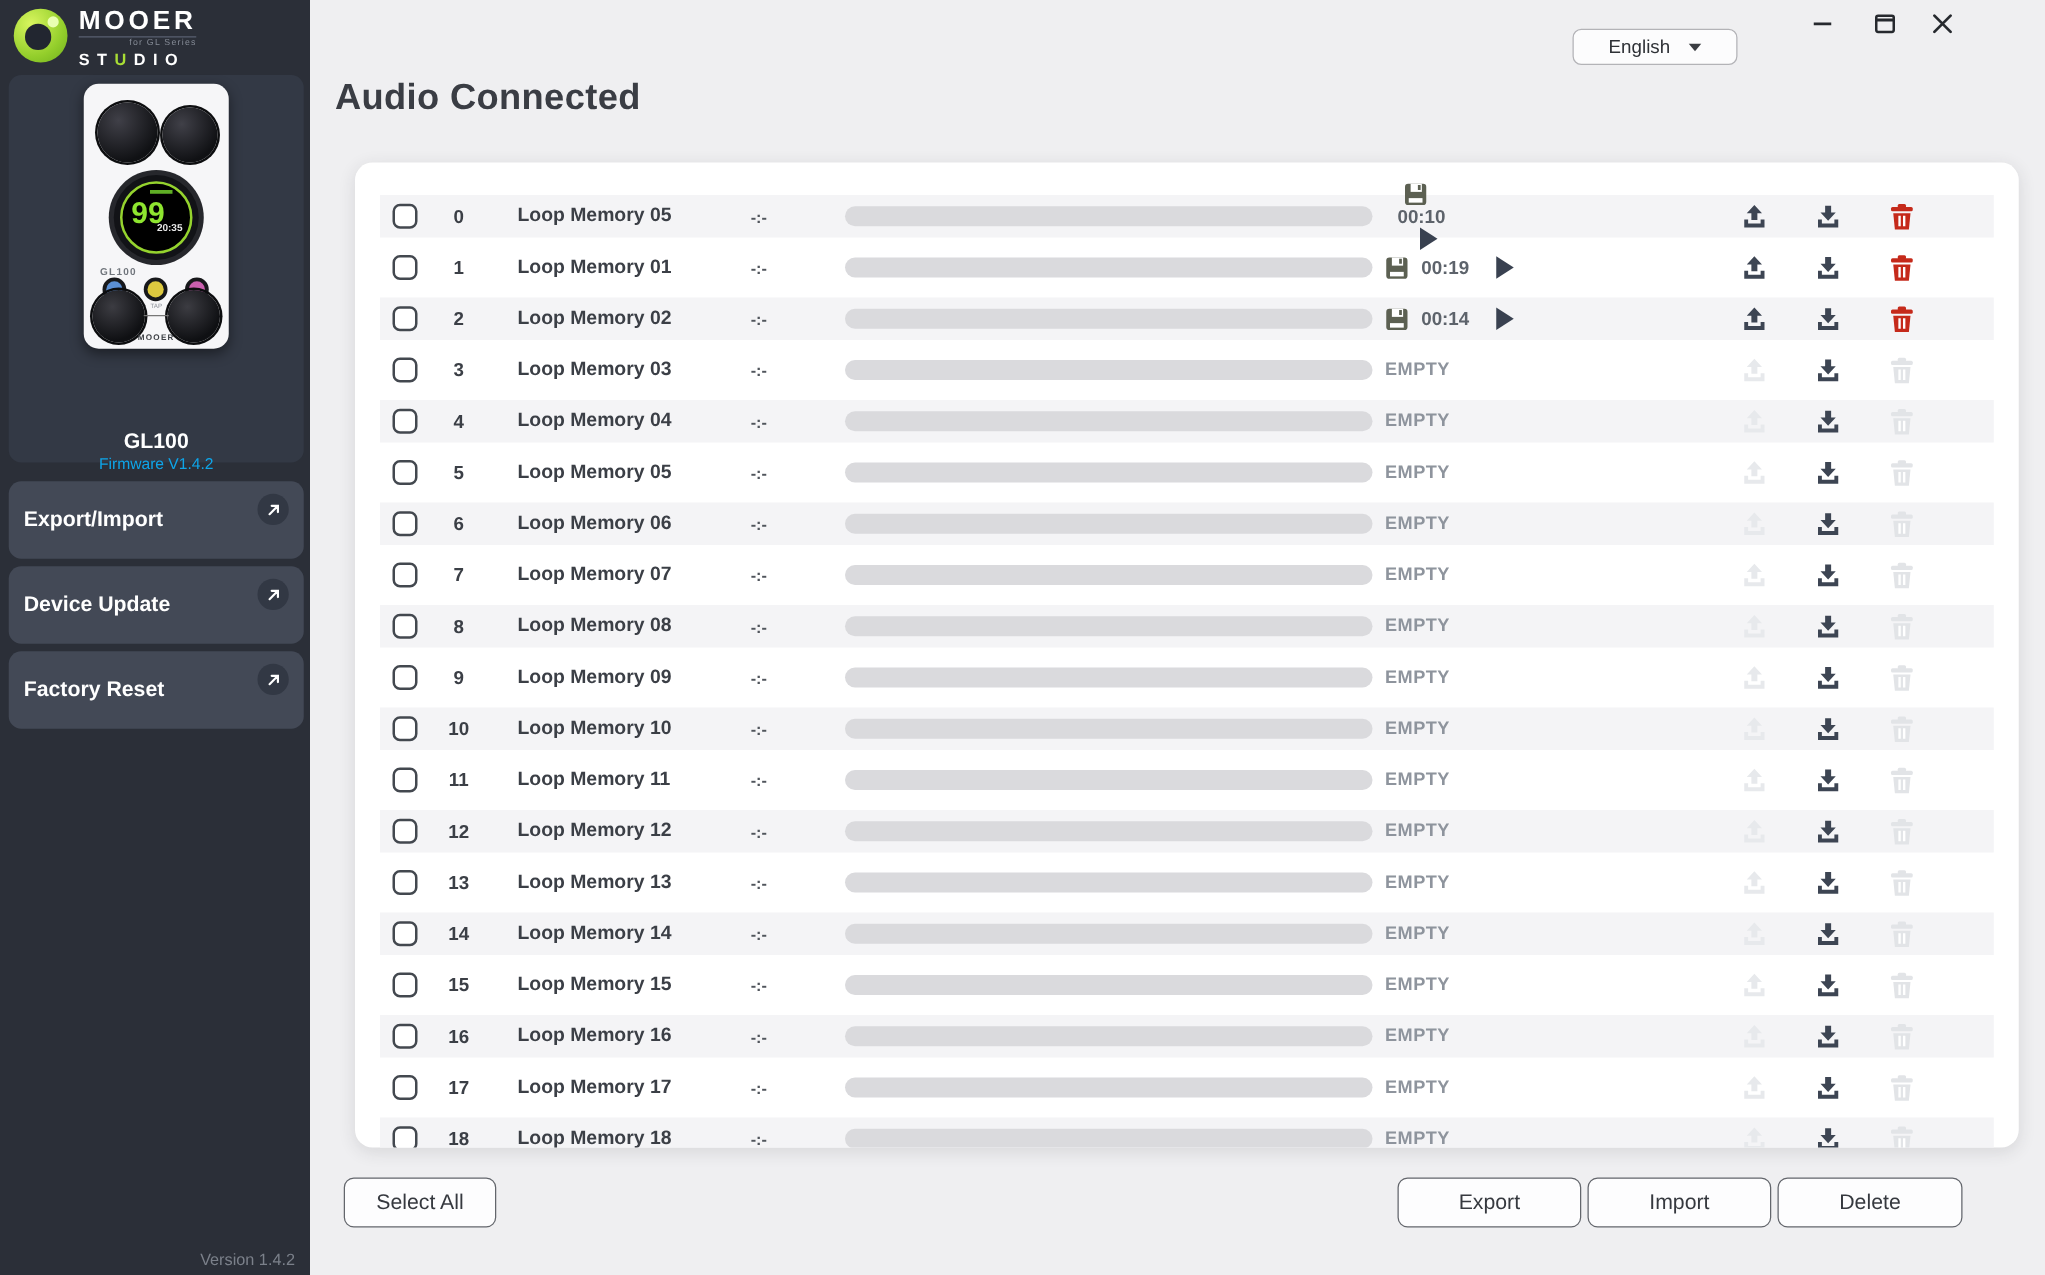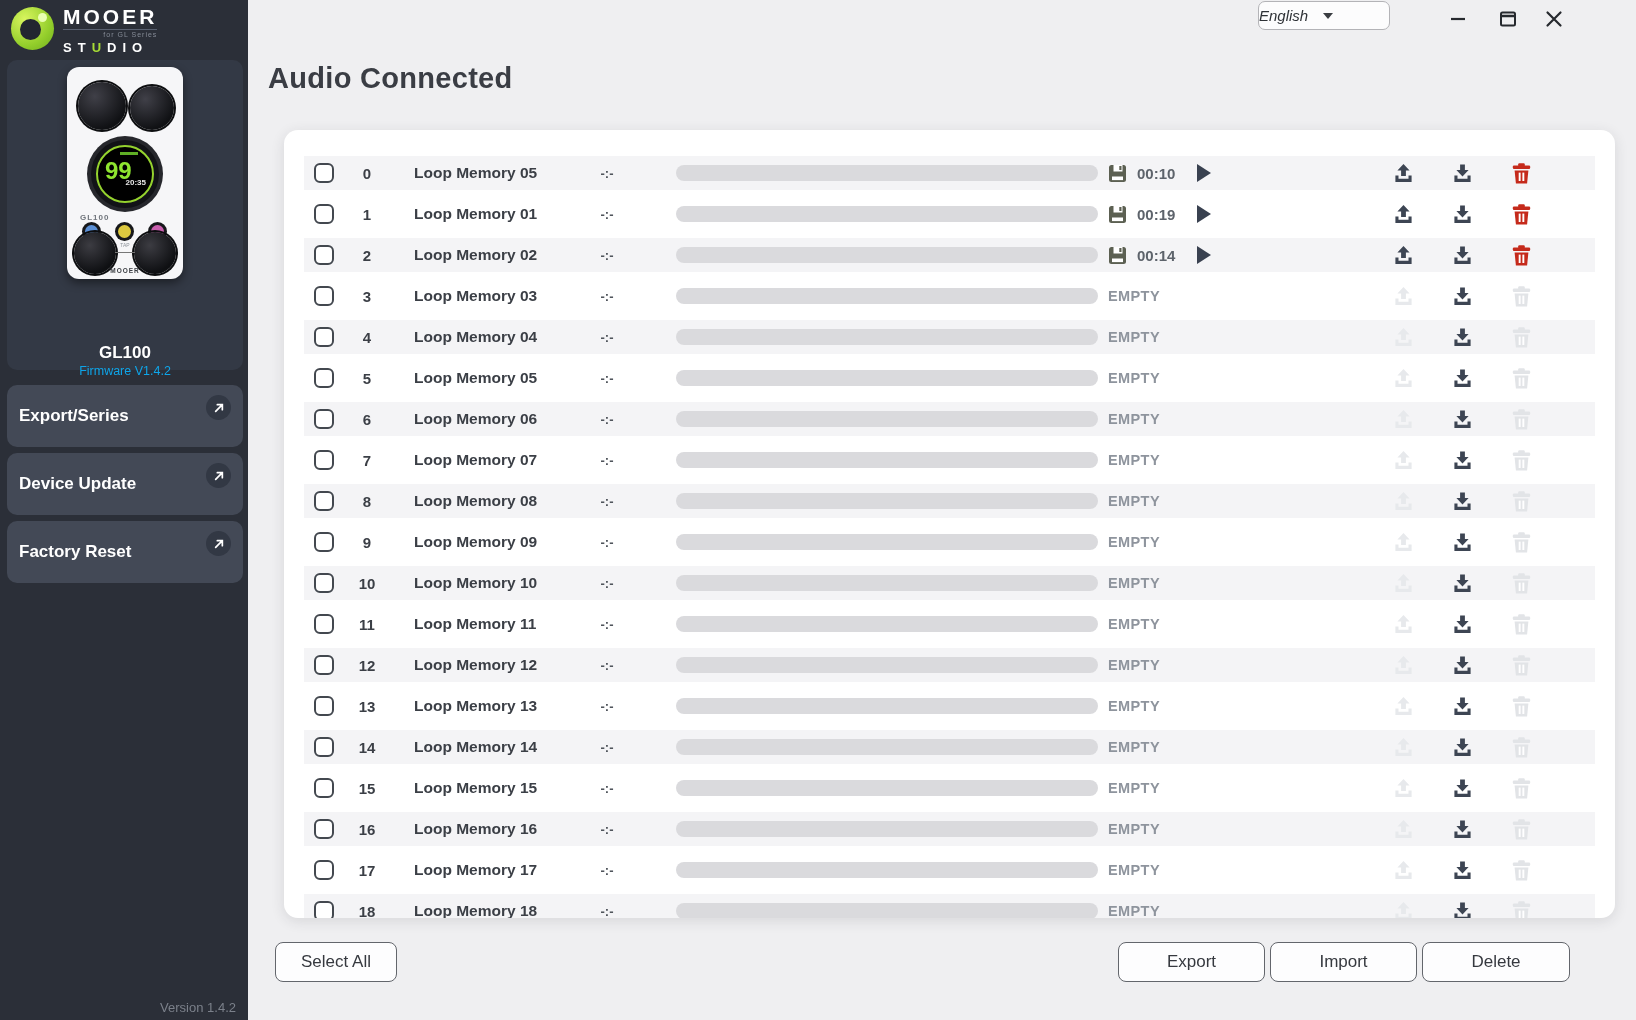--- a/index.html
+++ b/index.html
@@ -51,22 +51,22 @@
   .conn-label{color:#fff;font-weight:bold;font-size:14px;}
   .toggle{width:48px;height:23px;border-radius:12px;background:linear-gradient(90deg,#8fca33,#b2e83e);position:relative;}
   .toggle::after{content:"";position:absolute;right:2px;top:2px;width:19px;height:19px;border-radius:50%;background:#fff;}
   .side-action{position:absolute;left:7px;width:236px;height:62px;background:#434956;border-radius:10px;cursor:pointer;}
   .side-action .lbl{position:absolute;left:12px;top:0;height:100%;display:flex;align-items:center;color:#fff;font-weight:bold;font-size:17px;}
   .side-action .arrow-circle{position:absolute;right:12px;top:10px;width:25px;height:25px;border-radius:50%;background:#323844;
     display:flex;align-items:center;justify-content:center;}
   #action-0{top:385px;} #action-1{top:453px;} #action-2{top:521px;}
   .version{position:absolute;right:12px;bottom:5px;color:#7b808a;font-size:13px;}
   
-  .lang-select{position:absolute;left:1258px;top:1px;width:132px;height:29px;background:#fcfcfd;border:1px solid #b3b3b7;
-    border-radius:7px;display:flex;align-items:center;gap:15px;font-size:15px;color:#2e3136;box-sizing:border-box;font-style:italic;}
+  .lang-select{position:absolute;left:1258px;top:23px;width:132px;height:29px;background:#fcfcfd;border:1px solid #b3b3b7;
+    border-radius:7px;display:flex;align-items:center;justify-content:center;gap:15px;font-size:15px;color:#2e3136;box-sizing:border-box;}
   .caret{width:0;height:0;border-left:5px solid transparent;border-right:5px solid transparent;border-top:6px solid #3a3d42;}
   .win-btn{position:absolute;top:7px;width:24px;height:24px;display:flex;align-items:center;justify-content:center;}
   #win-min{left:1446px;} #win-max{left:1496px;} #win-close{left:1542px;}
   
   .page-title{position:absolute;left:268px;top:62px;font-size:29px;font-weight:bold;color:#3a3d44;letter-spacing:.3px;}
   .table-panel{position:absolute;left:284px;top:130px;width:1331px;height:788px;background:#fff;border-radius:14px;
     box-shadow:0 3px 14px rgba(40,42,52,.12);padding:26px 20px 0 20px;box-sizing:border-box;overflow:hidden;}
   .row{height:34px;margin-bottom:7px;display:flex;align-items:center;padding-left:10px;}
   .row.even{background:#f4f4f6;}
   .cb{width:20px;height:20px;border:2px solid #43484f;border-radius:6px;background:#fff;flex:none;box-sizing:border-box;}
@@ -130,21 +130,21 @@
     </div>
     <div class="device-model">GL100</div>
     <div class="device-fw">Firmware V1.4.2</div>
     <div class="conn-row">
       <span class="conn-label">Connected</span>
       <span class="toggle"></span>
     </div>
   </div>
 
   <div class="side-action" id="action-0">
-    <span class="lbl">Export/Series</span>
+    <span class="lbl">Export/Import</span>
     <span class="arrow-circle">
       <svg width="16" height="16" viewBox="0 0 24 24">
           <path d="M7 17 L17 7 M9.5 7 H17 V14.5" stroke="#fff" stroke-width="2.6" fill="none" stroke-linecap="round"></path>
         </svg>
     </span>
   </div>
   <div class="side-action" id="action-2">
     <span class="lbl">Factory Reset</span>
     <span class="arrow-circle">
       <svg width="16" height="16" viewBox="0 0 24 24">
@@ -188,21 +188,21 @@
 <div class="page-title">Audio Connected</div>
 
 <div class="table-panel" id="table-panel">
     <div class="row even">
     <span class="cb"></span>
     <span class="idx">0</span>
     <span class="nm">Loop Memory 05</span>
     <span class="len">-:-</span>
     <span class="bar"></span>
     <span class="status">
-      <span class="rec" style="display:flex;align-items:center;">
+      <span class="rec" style="display:flex;align-items:center;flex-direction:column;">
         <span class="save-ic">
           <svg width="19" height="19" viewBox="0 0 19 19">
               <rect x="1" y="1" width="17" height="17" rx="2.5" fill="#5c6052"></rect>
               <rect x="5.5" y="1" width="9" height="6.5" fill="#fff"></rect>
               <rect x="11.3" y="2" width="2.2" height="4" fill="#5c6052"></rect>
               <rect x="4" y="12.5" width="11" height="3.6" fill="#fff"></rect>
             </svg>
         </span>
         <span class="dur">00:10</span>
         <span class="play"></span>

